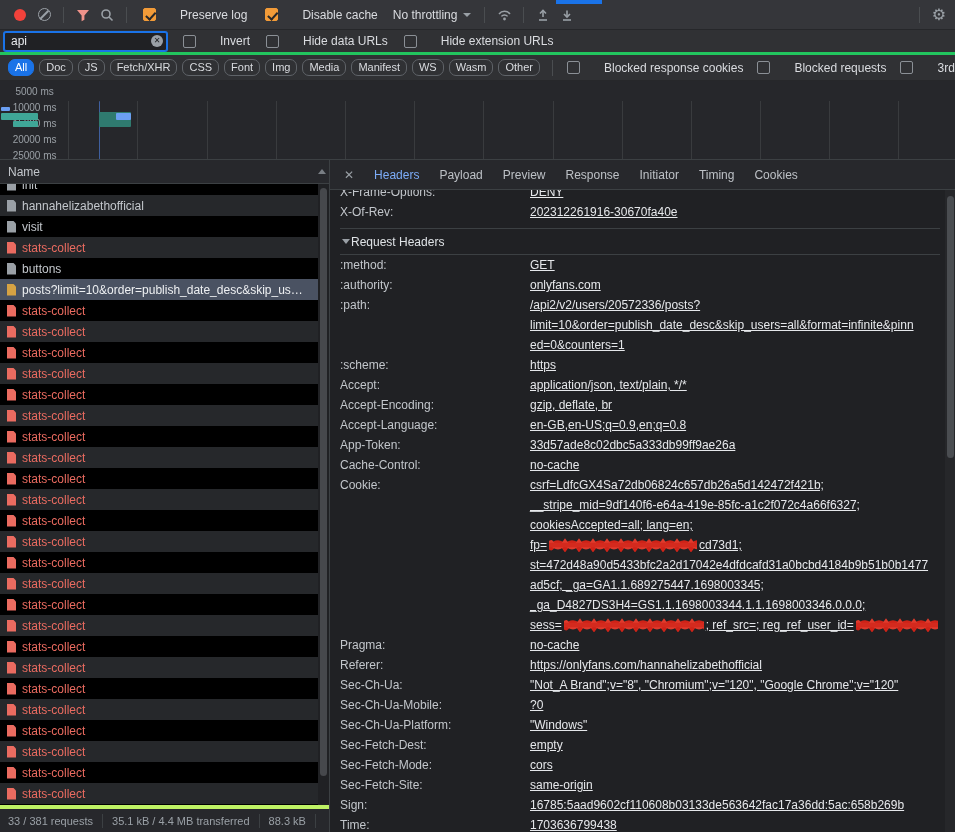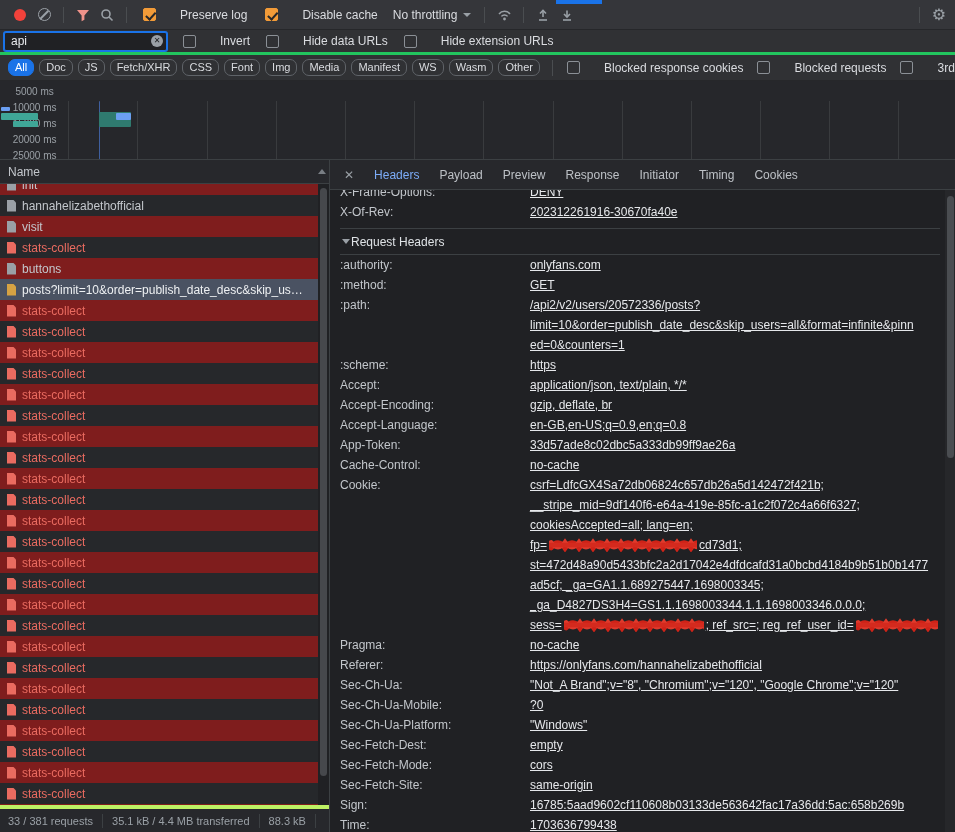--- a/index.html
+++ b/index.html
@@ -52,21 +52,21 @@
   
   .overview { height:79px; background:#26272b; border-bottom:1px solid #3c4043; overflow:hidden; position:relative; }
   .tick-row { display:flex; height:20px;flex-direction:column; }
   .tick { flex:none; width:69.2px; font-size:10px; color:#9aa0a6; text-align:center; padding-top:5px; }
   .grid-row { position:relative; display:flex; height:58px; }
   .gcell { flex:none; width:69.2px; border-right:1px solid #393b3e; height:100%; }
   .ovbar { position:absolute; border-radius:1px; }
 
   
   .main { display:flex; height:672px; }
-  .left { width:330px; flex:none; display:flex; flex-direction:column; border-right:1px solid #3c4043; background:#7f1d1d; }
+  .left { width:330px; flex:none; display:flex; flex-direction:column; border-right:1px solid #3c4043; background:#000000; }
   .name-hdr { position:relative; height:24px; background:#27282c; border-bottom:1px solid #3c4043;
     display:flex; align-items:center; padding-left:8px; color:#c3c7cc; }
   .lsb-up { position:absolute; right:3px; top:9px; width:0; height:0; border-left:4px solid transparent;
     border-right:4px solid transparent; border-bottom:5px solid #797e84; cursor:pointer; }
   .req-list { position:relative; flex:1; overflow:hidden; }
   .req-rows { position:absolute; inset:0 11px 0 0; overflow:hidden; }
   .req-row { display:flex; align-items:center; height:21px; padding-left:7px; gap:6px; cursor:pointer;
     color:#c3c7cc; }
   .req-rows > .req-row:first-child { margin-top:-10px; }
   .req-row:nth-child(even) { background:#26282b; }
@@ -438,29 +438,29 @@
                 <div class="hline"><span>202312261916-30670fa40e</span></div>
               </div>
             </div>
           </div>
         <div class="section-head">
           <span class="tri-down"></span>
           <span>Request Headers</span>
         </div>
         <div id="hdr-rows">
             <div class="hrow">
+              <div class="hname">:method:</div>
+              <div class="hval">
+                <div class="hline"><span>GET</span></div>
+              </div>
+            </div>
+            <div class="hrow">
               <div class="hname">:authority:</div>
               <div class="hval">
                 <div class="hline"><span>onlyfans.com</span></div>
-              </div>
-            </div>
-            <div class="hrow">
-              <div class="hname">:method:</div>
-              <div class="hval">
-                <div class="hline"><span>GET</span></div>
               </div>
             </div>
             <div class="hrow">
               <div class="hname">:path:</div>
               <div class="hval">
                 <div class="hline"><span>/api2/v2/users/20572336/posts?</span></div>
                 <div class="hline"><span>limit=10&amp;order=publish_date_desc&amp;skip_users=all&amp;format=infinite&amp;pinn</span></div>
                 <div class="hline"><span>ed=0&amp;counters=1</span></div>
               </div>
             </div>

